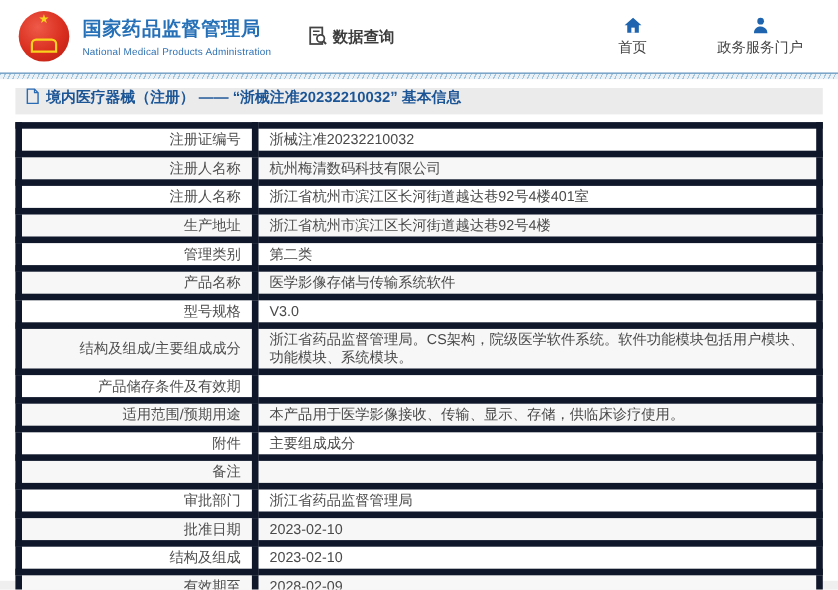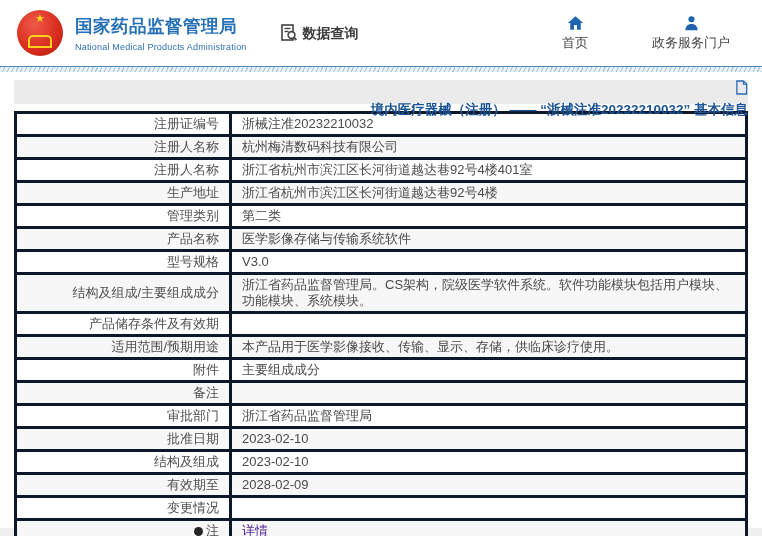--- a/index.html
+++ b/index.html
@@ -55,32 +55,32 @@
     height:6px;
     border-top:1px solid #4e88b9;
     background:repeating-linear-gradient(115deg,#a6c6de 0 1px,#eaf2f8 1px 4px);
   }
 
   
   .content { background:#ffffff; height:456px; padding:5px 14px 0; }
 
   .breadcrumb {
     height:24px; background:#ebebeb;
-    display:flex; align-items:flex-end; gap:6px;
+    display:flex; align-items:flex-start; gap:6px;
     padding-left:9px; margin-top:3px;
-    font-size:13.5px; font-weight:bold; color:#1c5596;flex-direction:column;
+    font-size:13.5px; font-weight:bold; color:#1c5596;
   }
   .breadcrumb svg { flex:0 0 auto; }
 
   table.info {
     width:100%; border-collapse:collapse; margin-top:7px;
     font-size:13px; color:#4a4a4a; table-layout:fixed;
   }
   table.info td {
-    border:3px solid #0f172a;
+    border:6px solid #0f172a;
     padding:2px 10px; line-height:16px; height:21px;
     vertical-align:middle;
     background:#ffffff;
   }
   table.info tr:nth-child(even) td { background:#f7f7f7; }
   td.cell-label { width:215px; text-align:right; color:#4f4f4f; }
   td.cell-value { word-break:break-all; }
   .detail-link { color:#4c1d95; text-decoration:none; cursor:pointer; }
   .note-icon {
     display:inline-block; width:9px; height:9px; border-radius:50%;

